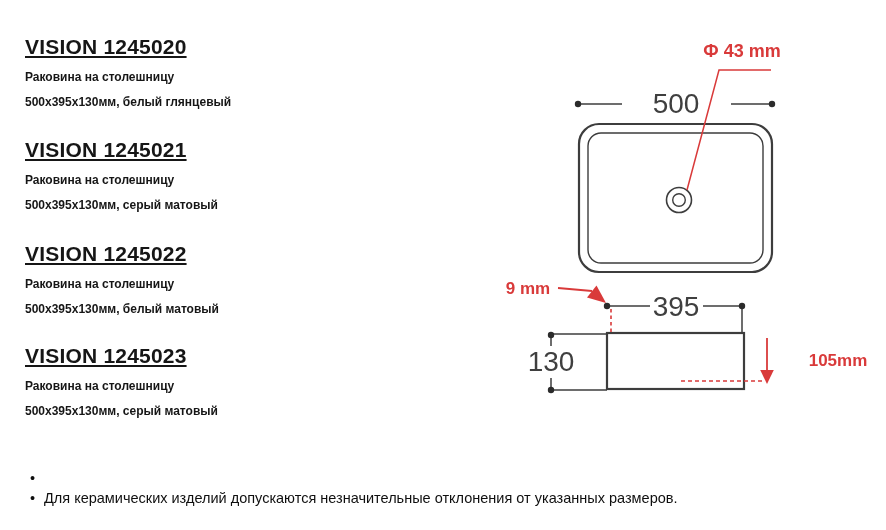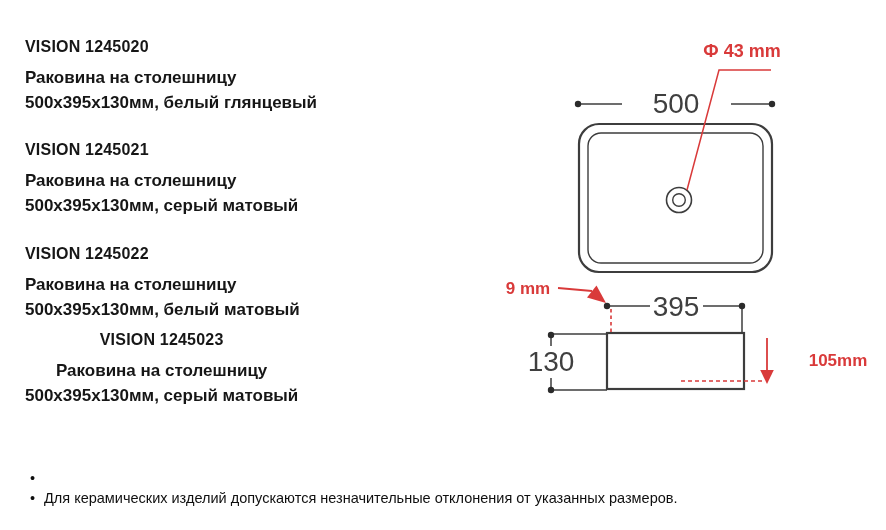--- a/index.html
+++ b/index.html
@@ -12,33 +12,34 @@
     font-family: "Liberation Sans", sans-serif;
   }
   
   .product {
     position: absolute;
     left: 25px;
     color: #161616;
     font-weight: 700;
   }
   .product-code {
-    font-size: 16px;
+    font-size: 21px;
     line-height: 24px;
     margin-bottom: 6px;
     letter-spacing: 0.2px;
+    text-decoration: underline;
   }
   .product-line {
-    font-size: 17px;
+    font-size: 12px;
     line-height: 25px;
   }
   #product-0 { top: 35px; }
   #product-1 { top: 138px; }
   #product-2 { top: 242px; }
-  #product-3 { top: 328px; text-align: center; }
+  #product-3 { top: 344px; }
 
   
   #drawing-svg {
     position: absolute;
     left: 490px;
     top: 20px;
     width: 396px;
     height: 400px;
   }
 

